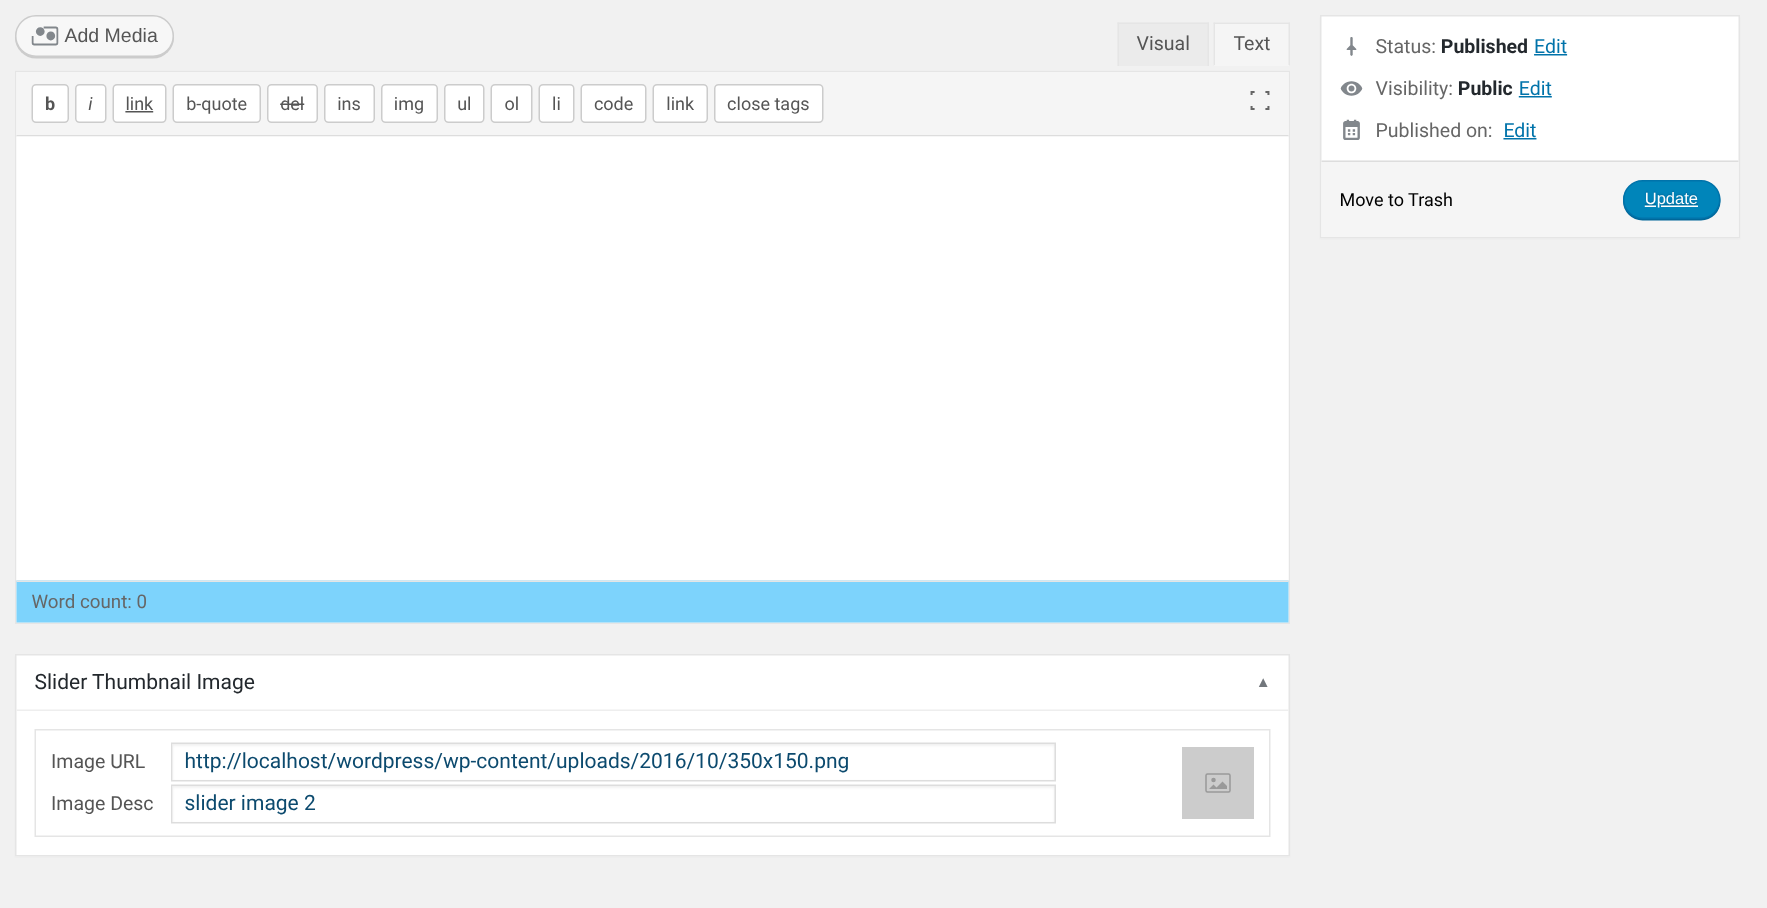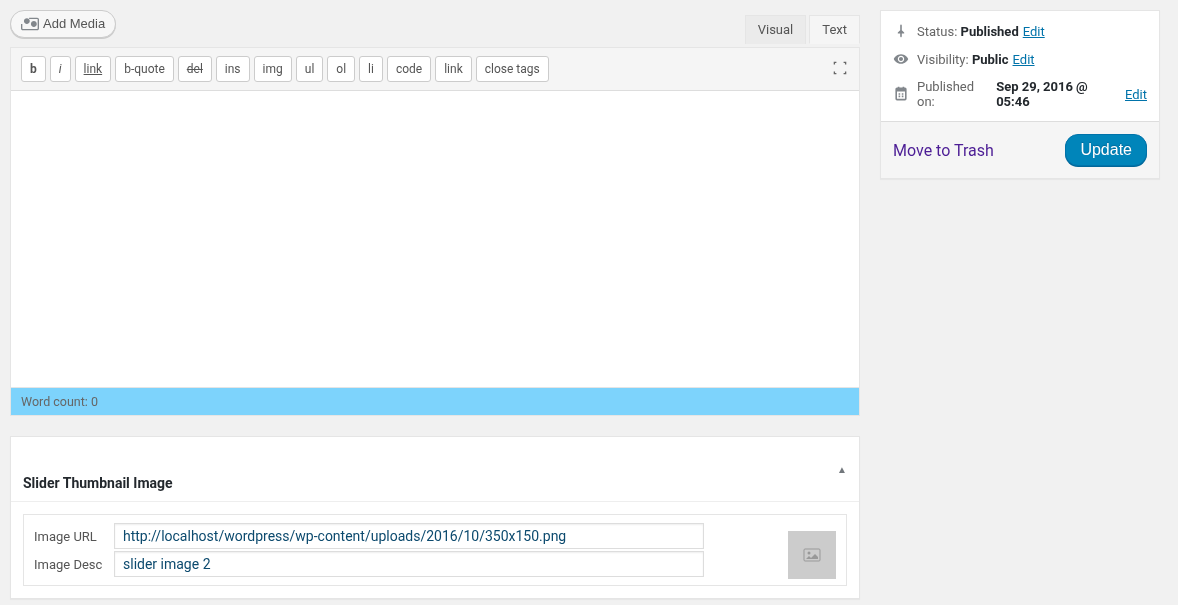--- a/index.html
+++ b/index.html
@@ -113,32 +113,31 @@
 }
 .metabox-header {
   display: flex;
   align-items: center;
   justify-content: space-between;
   padding: 10px 12px;
   border-bottom: 1px solid #eee;
 }
 .metabox-header h2 {
   font-size: 14px;
-  font-weight: 700;
+  font-weight: 400;
   color: #23282d;
-  margin-top: 28px;
 }
 .metabox-toggle { color: #72777c; font-size: 10px; }
 .metabox-body { padding: 12px; }
 
 .thumb-box {
   border: 1px solid #e5e5e5;
   padding: 6px 10px;
   display: flex;
-  align-items: flex-end;
+  align-items: center;
 }
 .thumb-fields { flex: 1; }
 .thumb-row { display: flex; align-items: center; margin: 2px 0; }
 .thumb-row label { width: 80px; font-size: 13px; color: #555; }
 .thumb-row input {
   flex: 1;
   max-width: 590px;
   border: 1px solid #ddd;
   padding: 4px 8px;
   font-size: 14px;
@@ -176,31 +175,32 @@
 .publish-row b { color: #23282d; }
 .publish-row a { color: #0073aa; margin-left: 4px; }
 .publish-actions {
   border-top: 1px solid #ddd;
   background: #f5f5f5;
   padding: 12px;
   display: flex;
   justify-content: space-between;
   align-items: center;
 }
-.trash-link { color: #4c1d95; text-decoration: none; font-size: 16px; }
+.trash-link { color: #000000; text-decoration: none; font-size: 12px; }
 .update-btn {
   background: #0085ba;
   border: 1px solid #0073aa;
   border-radius: 13px;
   box-shadow: 0 1px 0 #006799;
   color: #fff;
-  font-size: 16px;
+  font-size: 11px;
   padding: 6px 14px;
   cursor: pointer;
   text-shadow: 0 -1px 1px #006799;
+  text-decoration: underline;
 }
 </style>
 </head>
 <body>
 
 <div class="layout">
   <div class="main-col">
     <button class="add-media-btn">
       <svg width="18" height="18" viewBox="0 0 20 20" fill="#82878c">
           <path d="M17.54 10c0 1.8-1.46 3.25-3.25 3.25S11.04 11.8 11.04 10s1.46-3.25 3.25-3.25S17.54 8.2 17.54 10zM9.75 6.75c0 1.8-1.46 3.25-3.25 3.25S3.25 8.54 3.25 6.75 4.71 3.5 6.5 3.5s3.25 1.46 3.25 3.25zM18 3H9v1.5h9c.3 0 .5.2.5.5v10c0 .3-.2.5-.5.5H2c-.3 0-.5-.2-.5-.5V10H0v5c0 1.1.9 2 2 2h16c1.1 0 2-.9 2-2V5c0-1.1-.9-2-2-2z"></path>
@@ -287,21 +287,20 @@
             </svg>
           <span>Visibility:</span>&nbsp;
           <b>Public</b>
           <a href="#">Edit</a>
         </div>
         <div class="publish-row">
           <svg width="16" height="16" viewBox="0 0 20 20" fill="#82878c">
               <path d="M15 2h-1V1h-2v1H8V1H6v1H5c-1.1 0-2 .9-2 2v12c0 1.1.9 2 2 2h10c1.1 0 2-.9 2-2V4c0-1.1-.9-2-2-2zm0 14H5V7h10v9zM7 9h2v2H7V9zm4 0h2v2h-2V9zm-4 3h2v2H7v-2zm4 0h2v2h-2v-2z"></path>
             </svg>
           <span>Published on:</span>&nbsp;
-          <b>Sep 29, 2016 @ 05:46</b>
           <a href="#">Edit</a>
         </div>
       </div>
       <div class="publish-actions">
         <a href="#" class="trash-link">Move to Trash</a>
         <button class="update-btn">Update</button>
       </div>
     </div>
   </div>
 </div>

